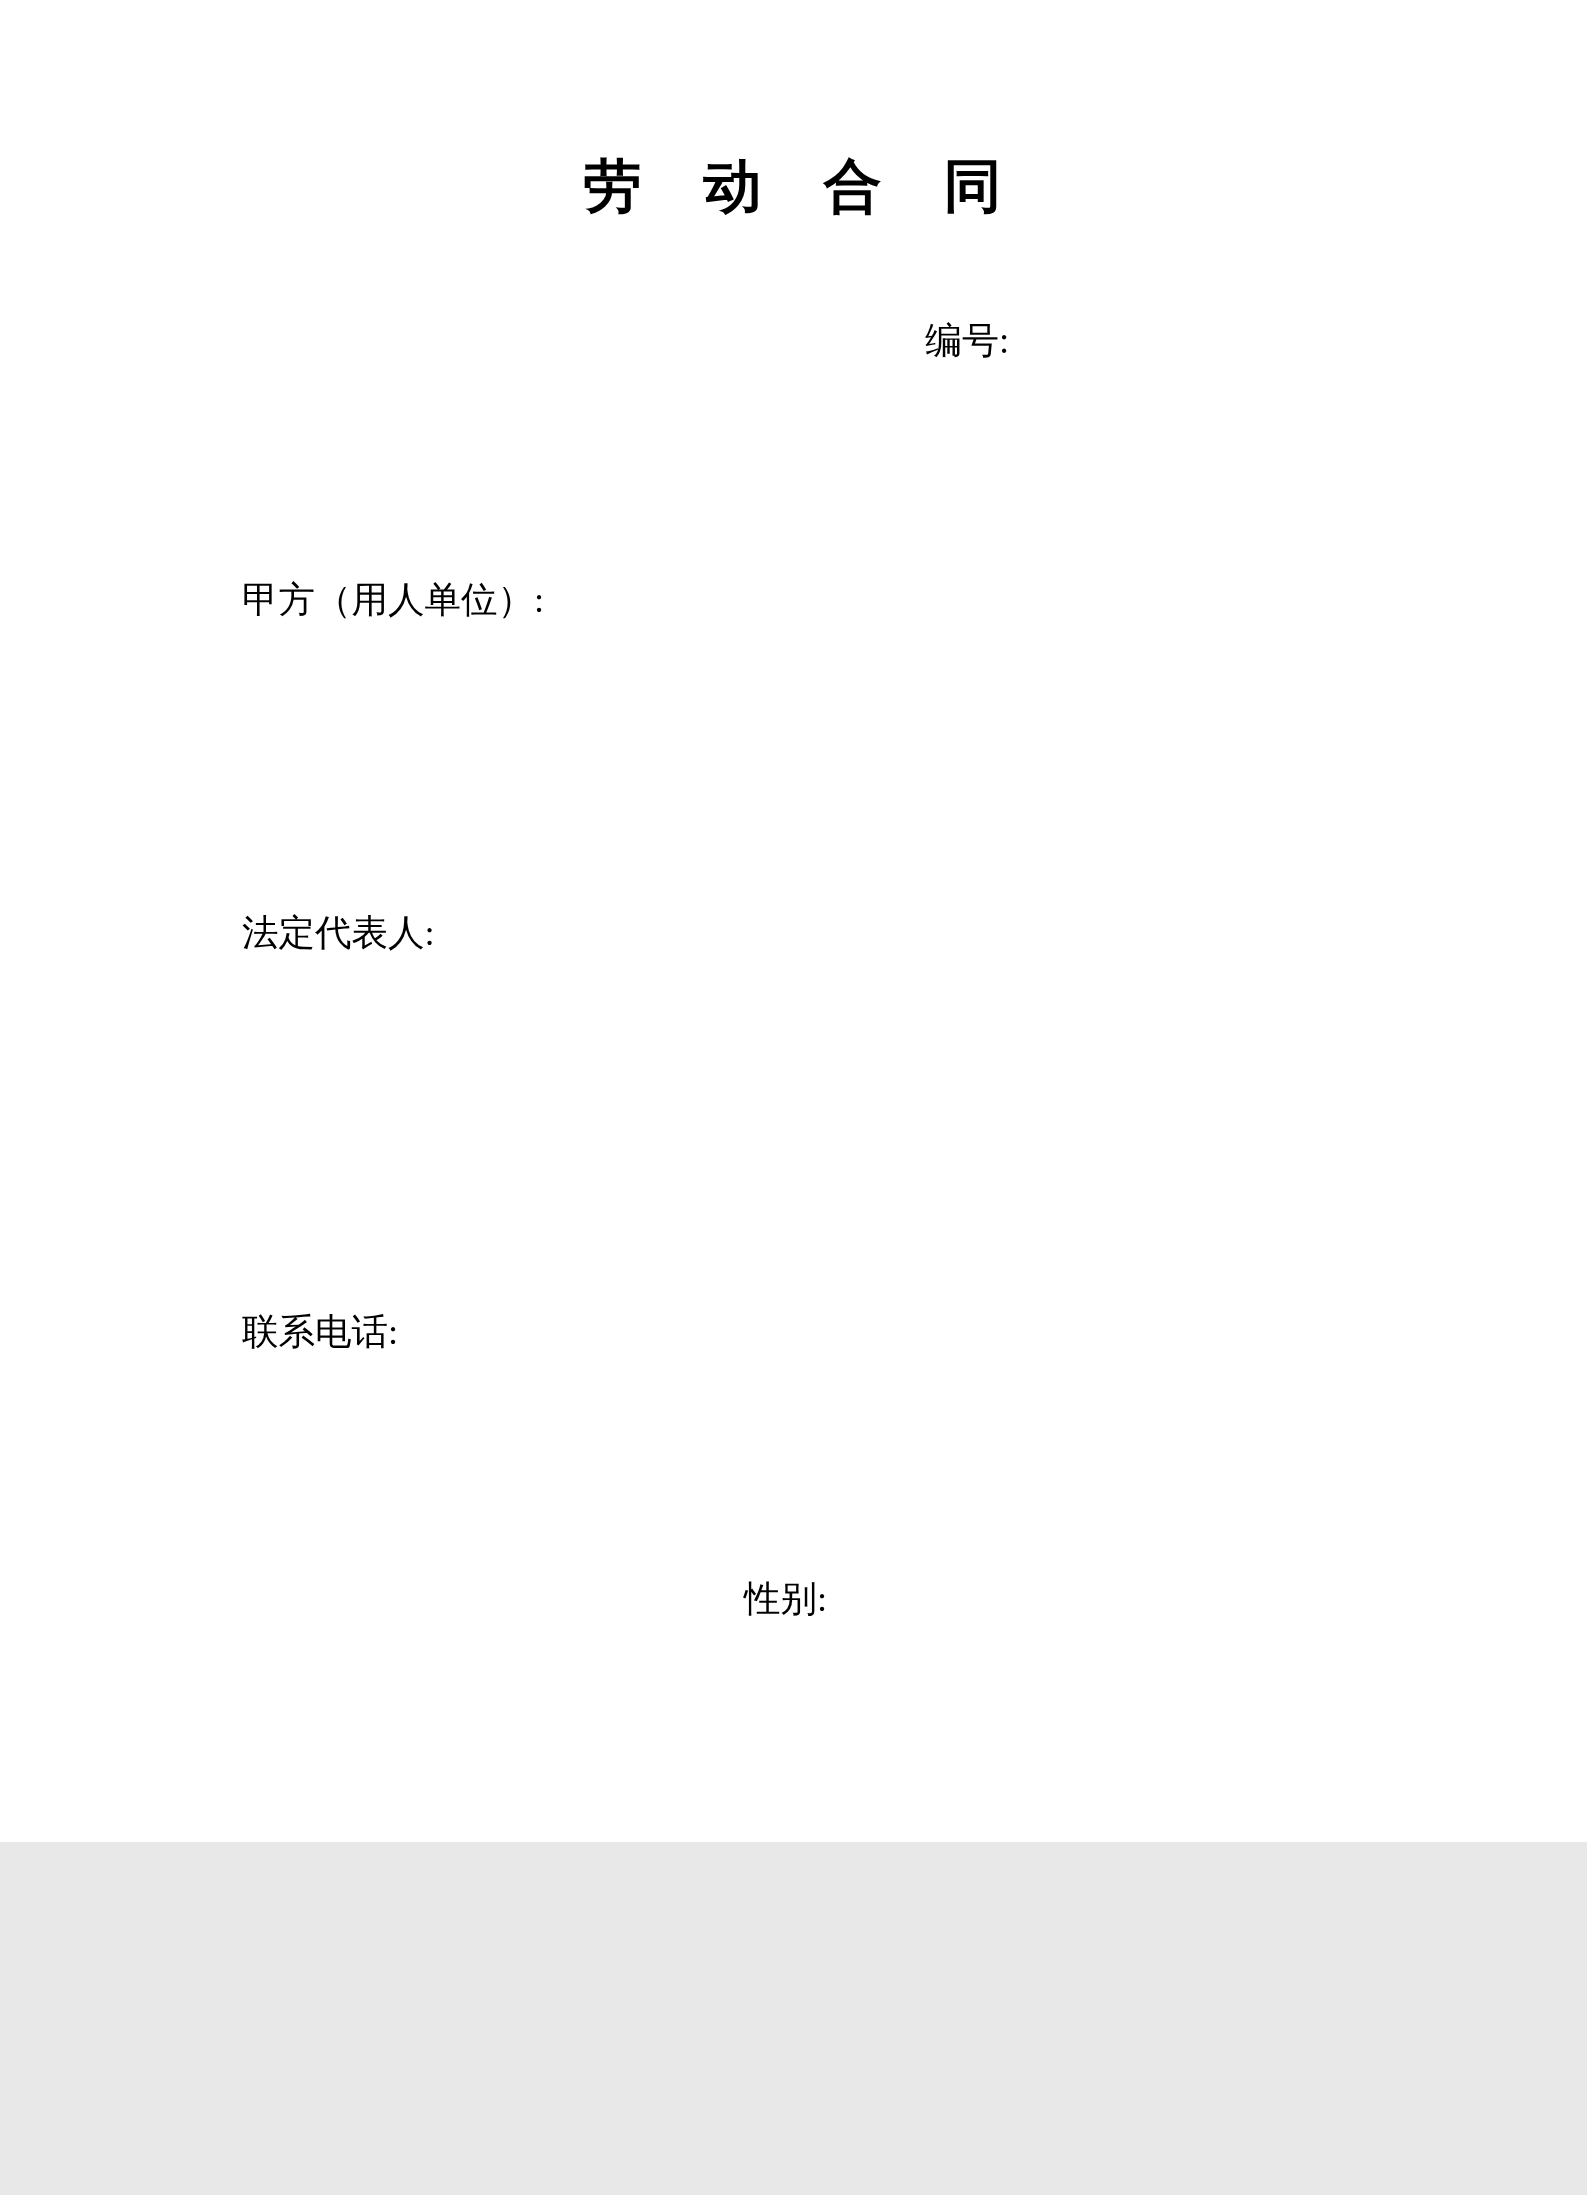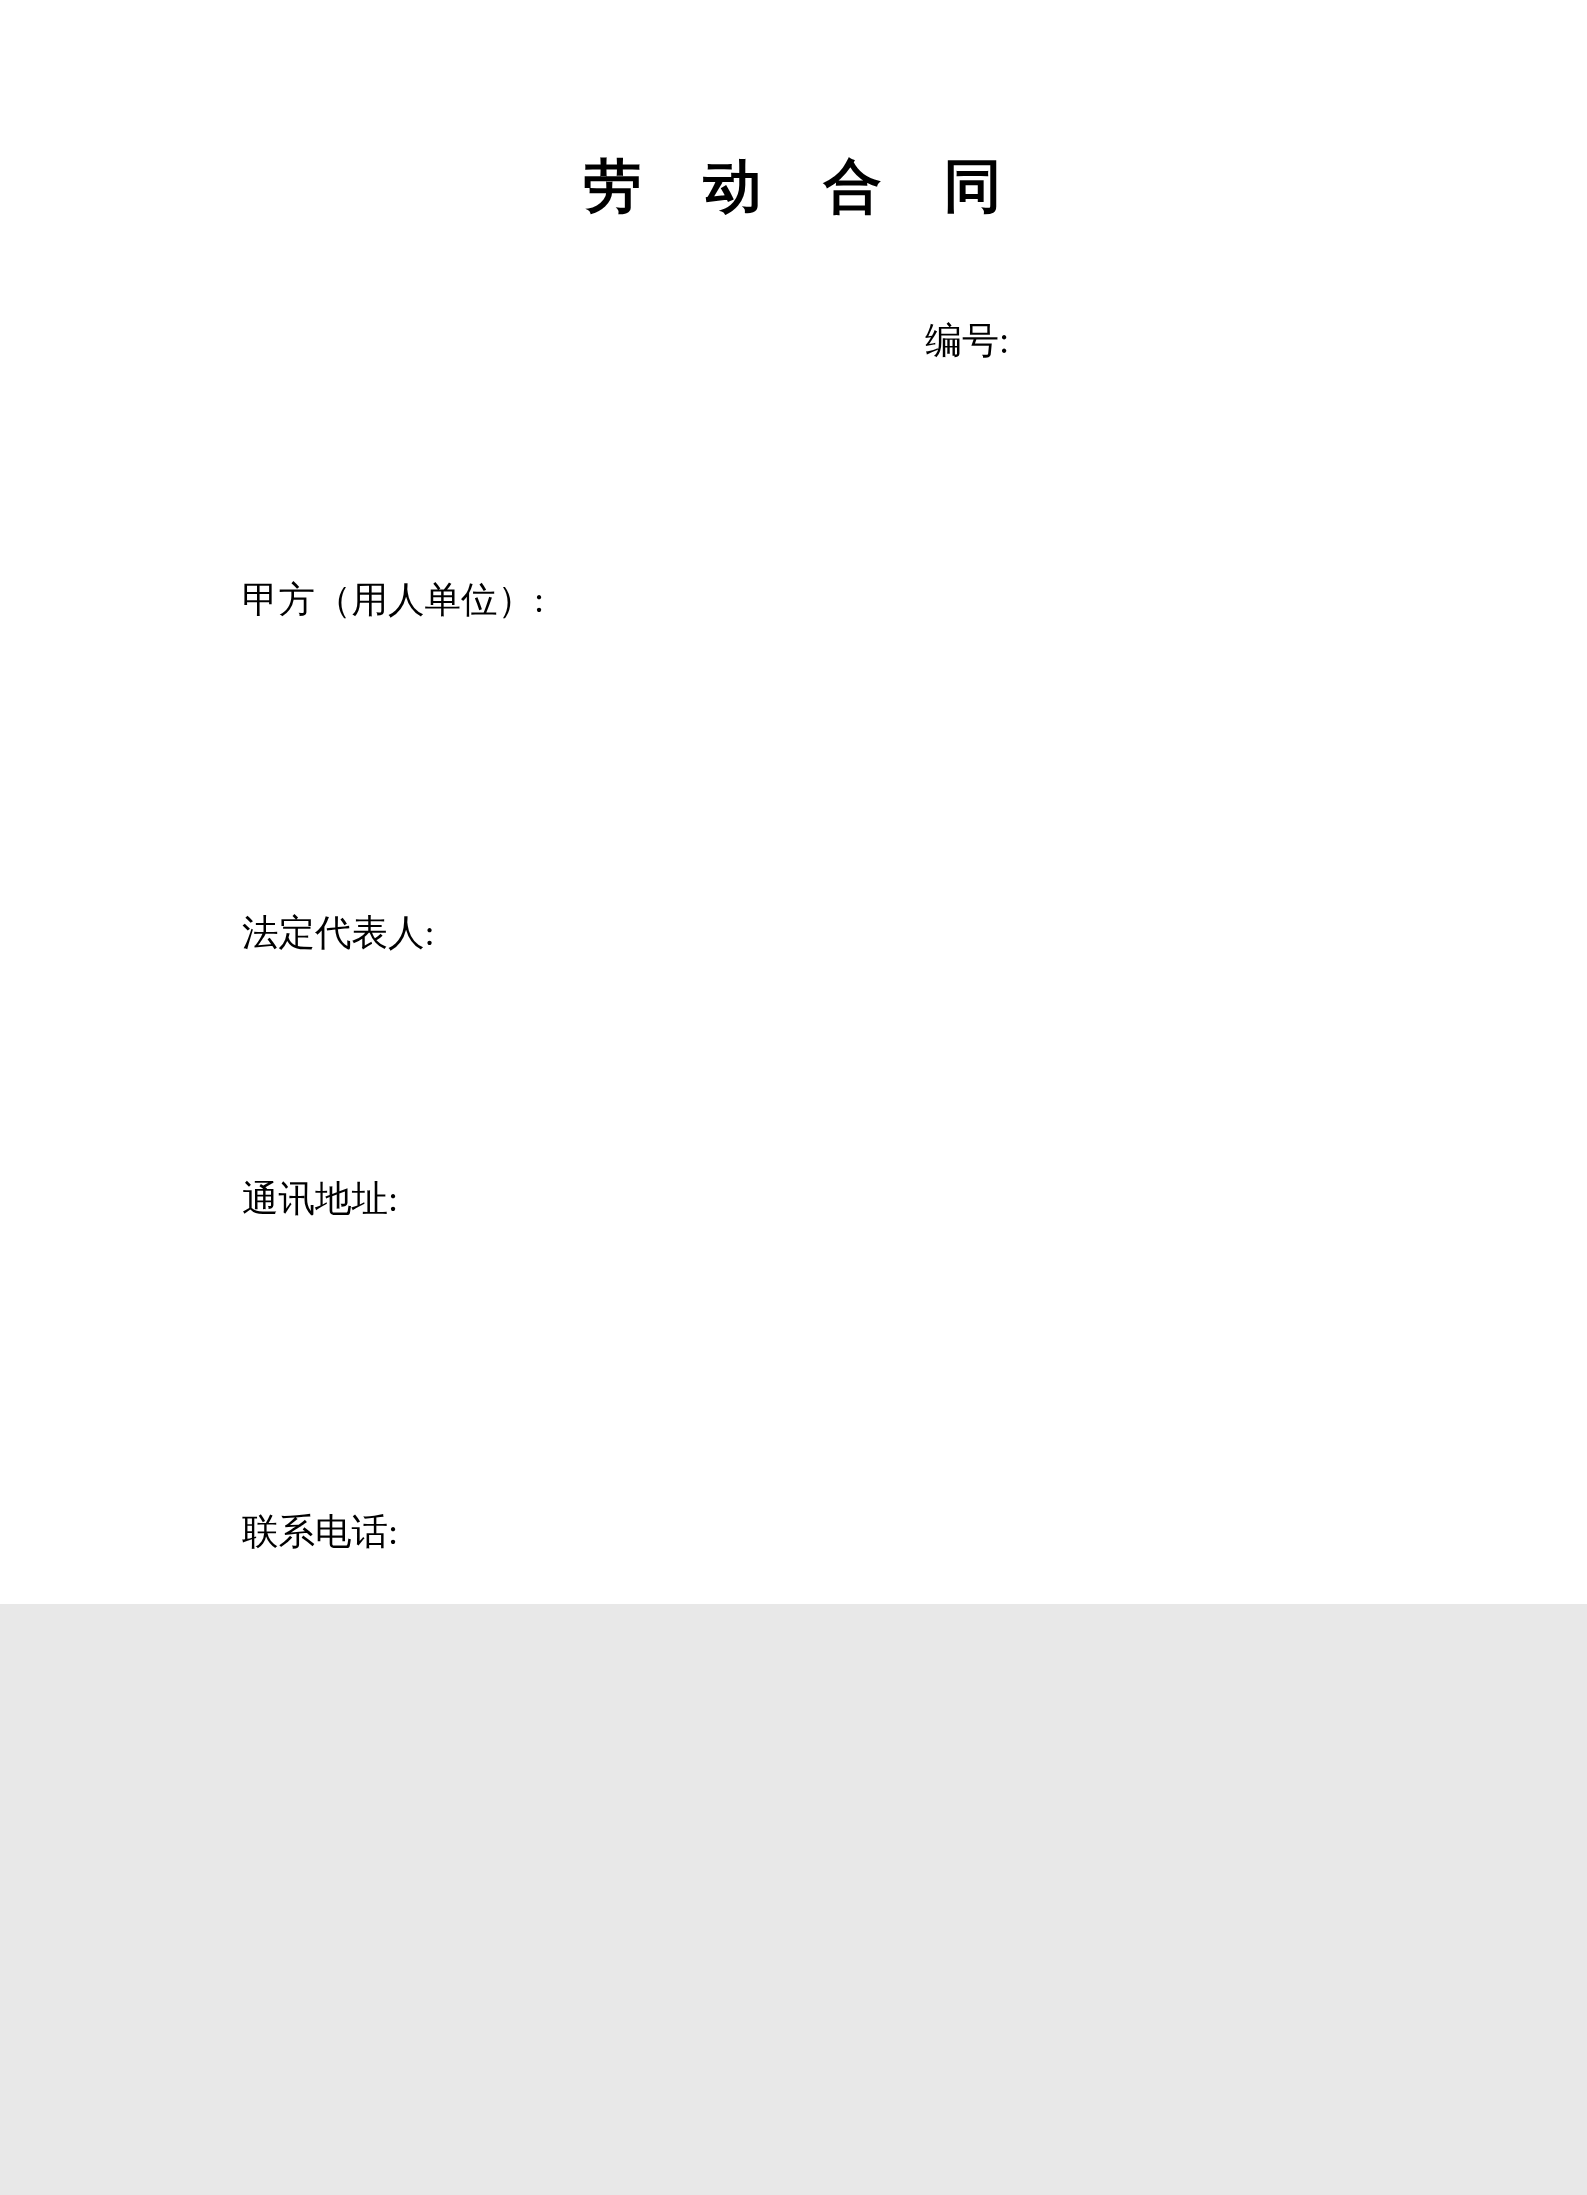--- a/index.html
+++ b/index.html
@@ -3,21 +3,21 @@
 <meta charset="utf-8">
 <style>
   html, body {
     margin: 0;
     padding: 0;
     background: #e8e8e8;
   }
   .page {
     position: relative;
     width: 1587px;
-    height: 1604px;
+    height: 1842px;
     margin: 0 auto;
     background: #ffffff;
     color: #000000;
     font-family: "Liberation Serif", "DejaVu Serif", serif;
     overflow: hidden;
   }
   .doc-title {
     position: absolute;
     top: 148px;
     left: 0;
@@ -71,21 +71,20 @@
 
   <div class="serial-line">编号:</div>
 
   <div class="content">
 
     <div class="line">甲方（用人单位）:</div>
 
 
     <div class="line">法定代表人:</div>
 
-    <div class="line">通讯地址:</div>
 
 
     <div class="line">联系电话:</div>
 
     <div class="line">
       
       <span class="gender-label">性别:</span>
     </div>
 
     

